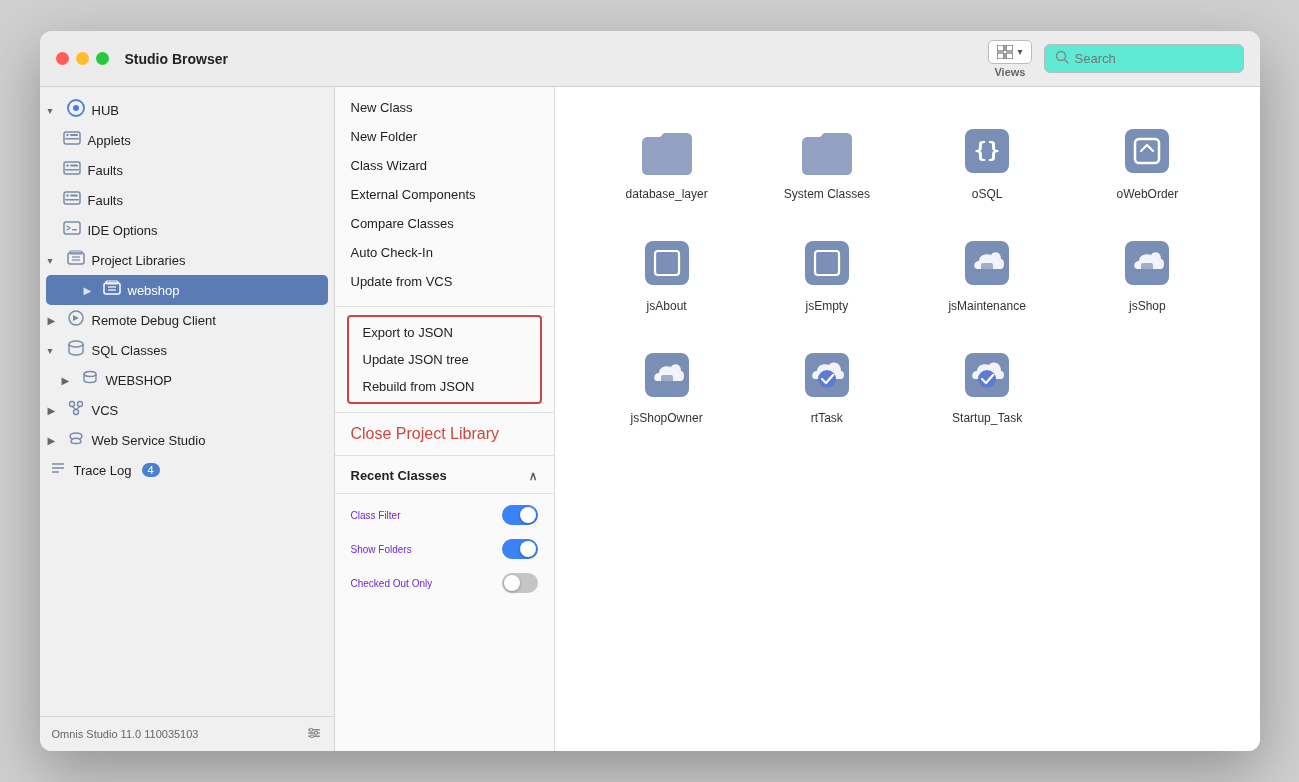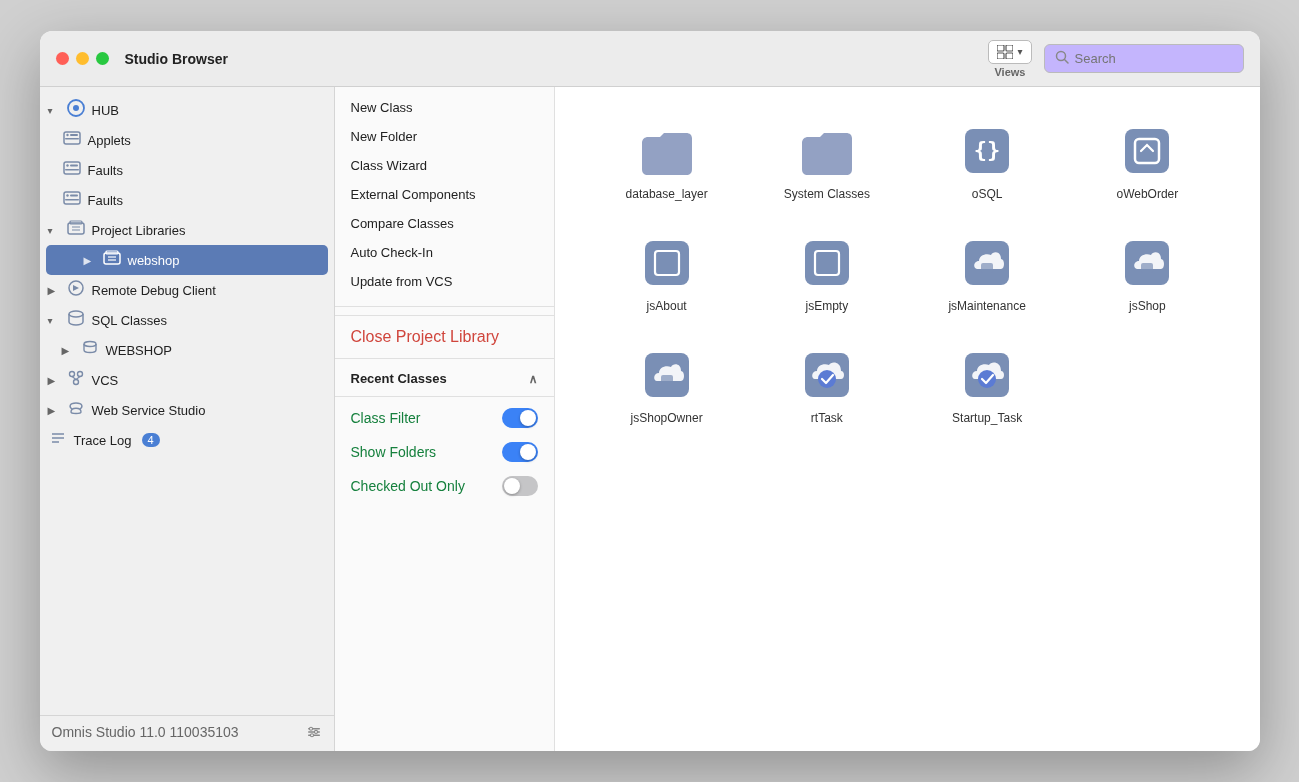--- a/index.html
+++ b/index.html
@@ -74,21 +74,21 @@
       color: #333;
     }
     .views-label {
       font-size: 11px;
       color: #666;
       font-weight: bold;
     }
     .search-box {
       display: flex;
       align-items: center;
-      background: #c4b5fd;
+      background: #5eead4;
       border: 1px solid #bbb;
       border-radius: 6px;
       padding: 5px 10px;
       gap: 6px;
       width: 200px;
     }
     .search-input {
       border: none;
       outline: none;
       font-size: 13px;
@@ -152,23 +152,23 @@
       color: white;
       border-radius: 10px;
       font-size: 11px;
       padding: 1px 6px;
       margin-left: 4px;
     }
     .sidebar-footer {
       padding: 8px 12px;
       border-top: 1px solid #d5d5d5;
       display: flex;
-      align-items: flex-start;
+      align-items: center;
       justify-content: space-between;
-      font-size: 14px;
+      font-size: 11px;
       color: #666;
     }
     
     .menu-panel {
       width: 220px;
       background: #fafafa;
       border-right: 1px solid #e0e0e0;
       display: flex;
       flex-direction: column;
       overflow-y: auto;
@@ -215,22 +215,22 @@
     }
     .recent-header-chevron {
       color: #666;
       font-size: 12px;
     }
     .toggle-row {
       display: flex;
       align-items: center;
       justify-content: space-between;
       padding: 7px 16px;
-      font-size: 14px;
-      color: #15803d;
+      font-size: 10px;
+      color: #6d28d9;
     }
     .toggle {
       width: 36px;
       height: 20px;
       border-radius: 10px;
       position: relative;
       cursor: pointer;
       flex-shrink: 0;
     }
     .toggle.on { background: #3b82f6; }
@@ -363,20 +363,30 @@
             <svg width="18" height="18" viewBox="0 0 18 18">
                 <rect x="1" y="3" width="16" height="12" rx="2" fill="none" stroke="#7a8ba8" stroke-width="1.5"></rect>
                 <circle cx="4.5" cy="6.5" r="1.2" fill="#7a8ba8"></circle>
                 <rect x="7" y="5.5" width="8" height="2" rx="1" fill="#7a8ba8"></rect>
                 <rect x="2" y="10" width="14" height="1.5" rx="0.7" fill="#7a8ba8"></rect>
               </svg>
           </span>
           <span>Faults</span>
         </div>
 
+        <div class="tree-item indent1">
+          <span class="item-icon gray">
+            <svg width="18" height="18" viewBox="0 0 18 18">
+                <rect x="1" y="3" width="16" height="12" rx="2" fill="none" stroke="#7a8ba8" stroke-width="1.5"></rect>
+                <path d="M4 7l3 2-3 2" fill="none" stroke="#7a8ba8" stroke-width="1.3" stroke-linecap="round"></path>
+                <rect x="9" y="10" width="5" height="1.5" rx="0.7" fill="#7a8ba8"></rect>
+              </svg>
+          </span>
+          <span>IDE Options</span>
+        </div>
 
         <div class="tree-item">
           <span class="chevron">▾</span>
           <span class="item-icon gray">
             <svg width="18" height="18" viewBox="0 0 18 18">
                 <rect x="1" y="4" width="16" height="11" rx="2" fill="none" stroke="#7a8ba8" stroke-width="1.5"></rect>
                 <rect x="3" y="2" width="12" height="3" rx="1" fill="none" stroke="#7a8ba8" stroke-width="1.2"></rect>
                 <line x1="5" y1="8" x2="13" y2="8" stroke="#7a8ba8" stroke-width="1.2"></line>
                 <line x1="5" y1="11" x2="13" y2="11" stroke="#7a8ba8" stroke-width="1.2"></line>
               </svg>
@@ -487,20 +497,25 @@
         <div class="menu-item">New Class</div>
         <div class="menu-item">New Folder</div>
         <div class="menu-item">Class Wizard</div>
         <div class="menu-item">External Components</div>
         <div class="menu-item">Compare Classes</div>
         <div class="menu-item">Auto Check-In</div>
         <div class="menu-item">Update from VCS</div>
       </div>
       <div class="menu-divider"></div>
 
+      <div class="json-box">
+        <div class="menu-item">Export to JSON</div>
+        <div class="menu-item">Update JSON tree</div>
+        <div class="menu-item">Rebuild from JSON</div>
+      </div>
       <div class="menu-divider"></div>
       <div class="menu-item-red">Close Project Library</div>
       <div class="menu-divider"></div>
       <div class="recent-header">
         <span>Recent Classes</span>
         <span class="recent-header-chevron">∧</span>
       </div>
       <div class="menu-divider"></div>
 
       <div class="toggle-row">

